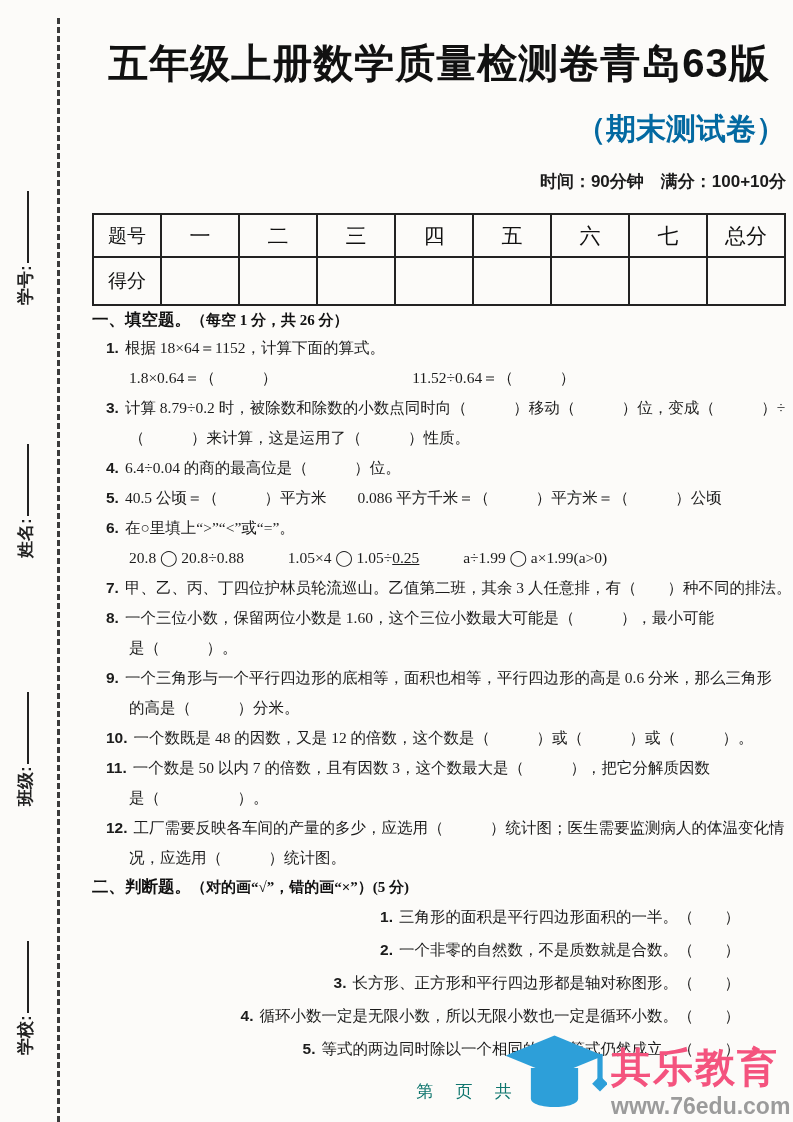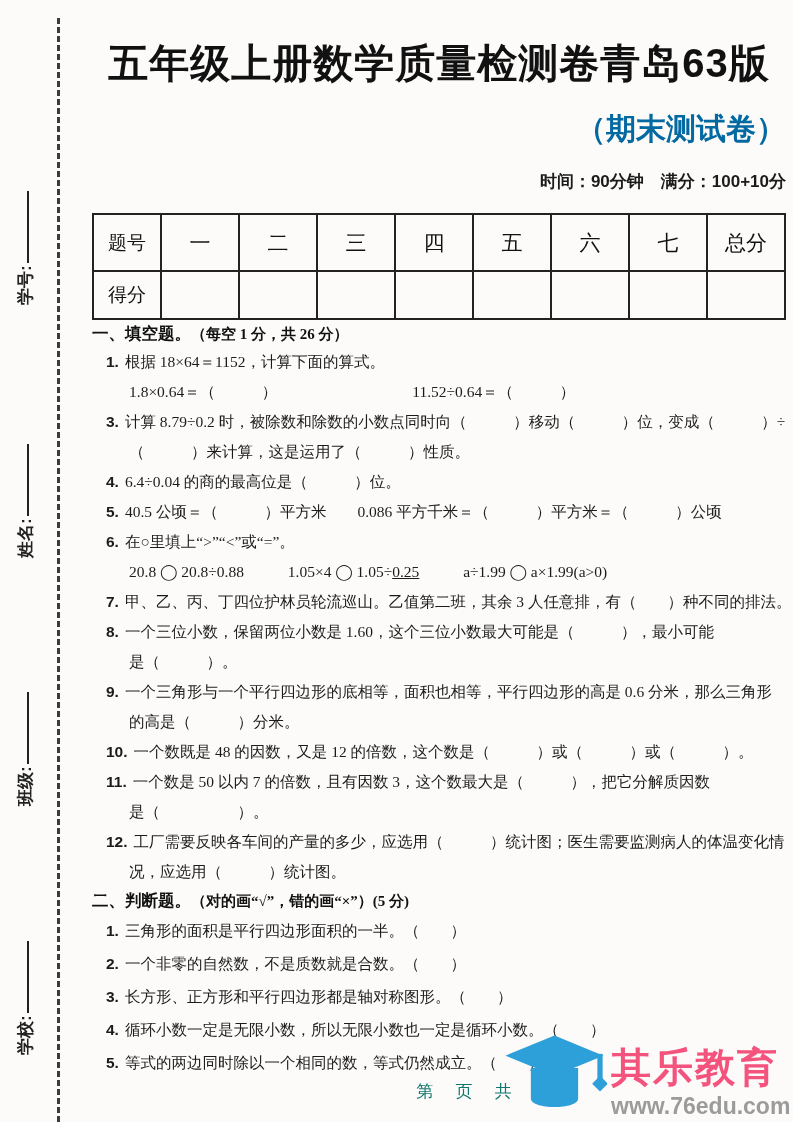--- a/index.html
+++ b/index.html
@@ -40,39 +40,39 @@
   }
   .meta {
     font-family:"Liberation Sans","DejaVu Sans",sans-serif;
     font-weight:600; font-size:17px; text-align:right; margin-top:20px; margin-bottom:20px;
   }
   
   table.score { width:100%; border-collapse:collapse; table-layout:fixed; }
   table.score td {
     border:2px solid #222; text-align:center; font-size:21px; color:#111;
   }
-  table.score tr:first-child td { height:57px; }
+  table.score tr:first-child td { height:43px; }
   table.score tr:last-child td { height:48px; }
   table.score td.lab { width:68px; font-size:19px; }
   
   .sec-head {
     font-size:16.5px; font-weight:bold; color:#111;
     font-family:"Liberation Sans","DejaVu Sans",sans-serif;
     line-height:26px; white-space:nowrap;
   }
   .sec-head .note { font-weight:bold; font-family:"Liberation Serif","DejaVu Serif",serif; font-size:15px; }
   .q { font-size:15.5px; line-height:30px; white-space:nowrap; padding-left:14px; }
   .q .qnum { font-weight:bold; font-family:"Liberation Sans","DejaVu Sans",sans-serif; margin-right:6px; }
   .q .cont { padding-left:23px; }
   .q .sub { padding-left:23px; }
   .q .gap { display:inline-block; width:135px; }
   .q .gap2 { display:inline-block; width:40px; }
   .u { text-decoration: underline; }
   
-  .j-item { display:flex; justify-content:flex-start; font-size:15.5px; line-height:33px; padding-left:14px; padding-right:46px; white-space:nowrap; }
+  .j-item { display:flex; justify-content:flex-end; font-size:15.5px; line-height:33px; padding-left:14px; padding-right:46px; white-space:nowrap; }
   .j-item .qnum { font-weight:bold; font-family:"Liberation Sans","DejaVu Sans",sans-serif; margin-right:6px; }
   
   .footer {
     position:absolute; left:240px; top:1080px; width:320px; text-align:right;
     font-size:17px; letter-spacing:9px; color:#0f766e;
   }
   .logo { position:absolute; left:502px; top:1028px; width:290px; display:flex; align-items:flex-end; }
   .logo .cap { width:105px; height:92px; flex:0 0 auto; }
   .logo .words { margin-left:4px; }
   .logo .brand {

